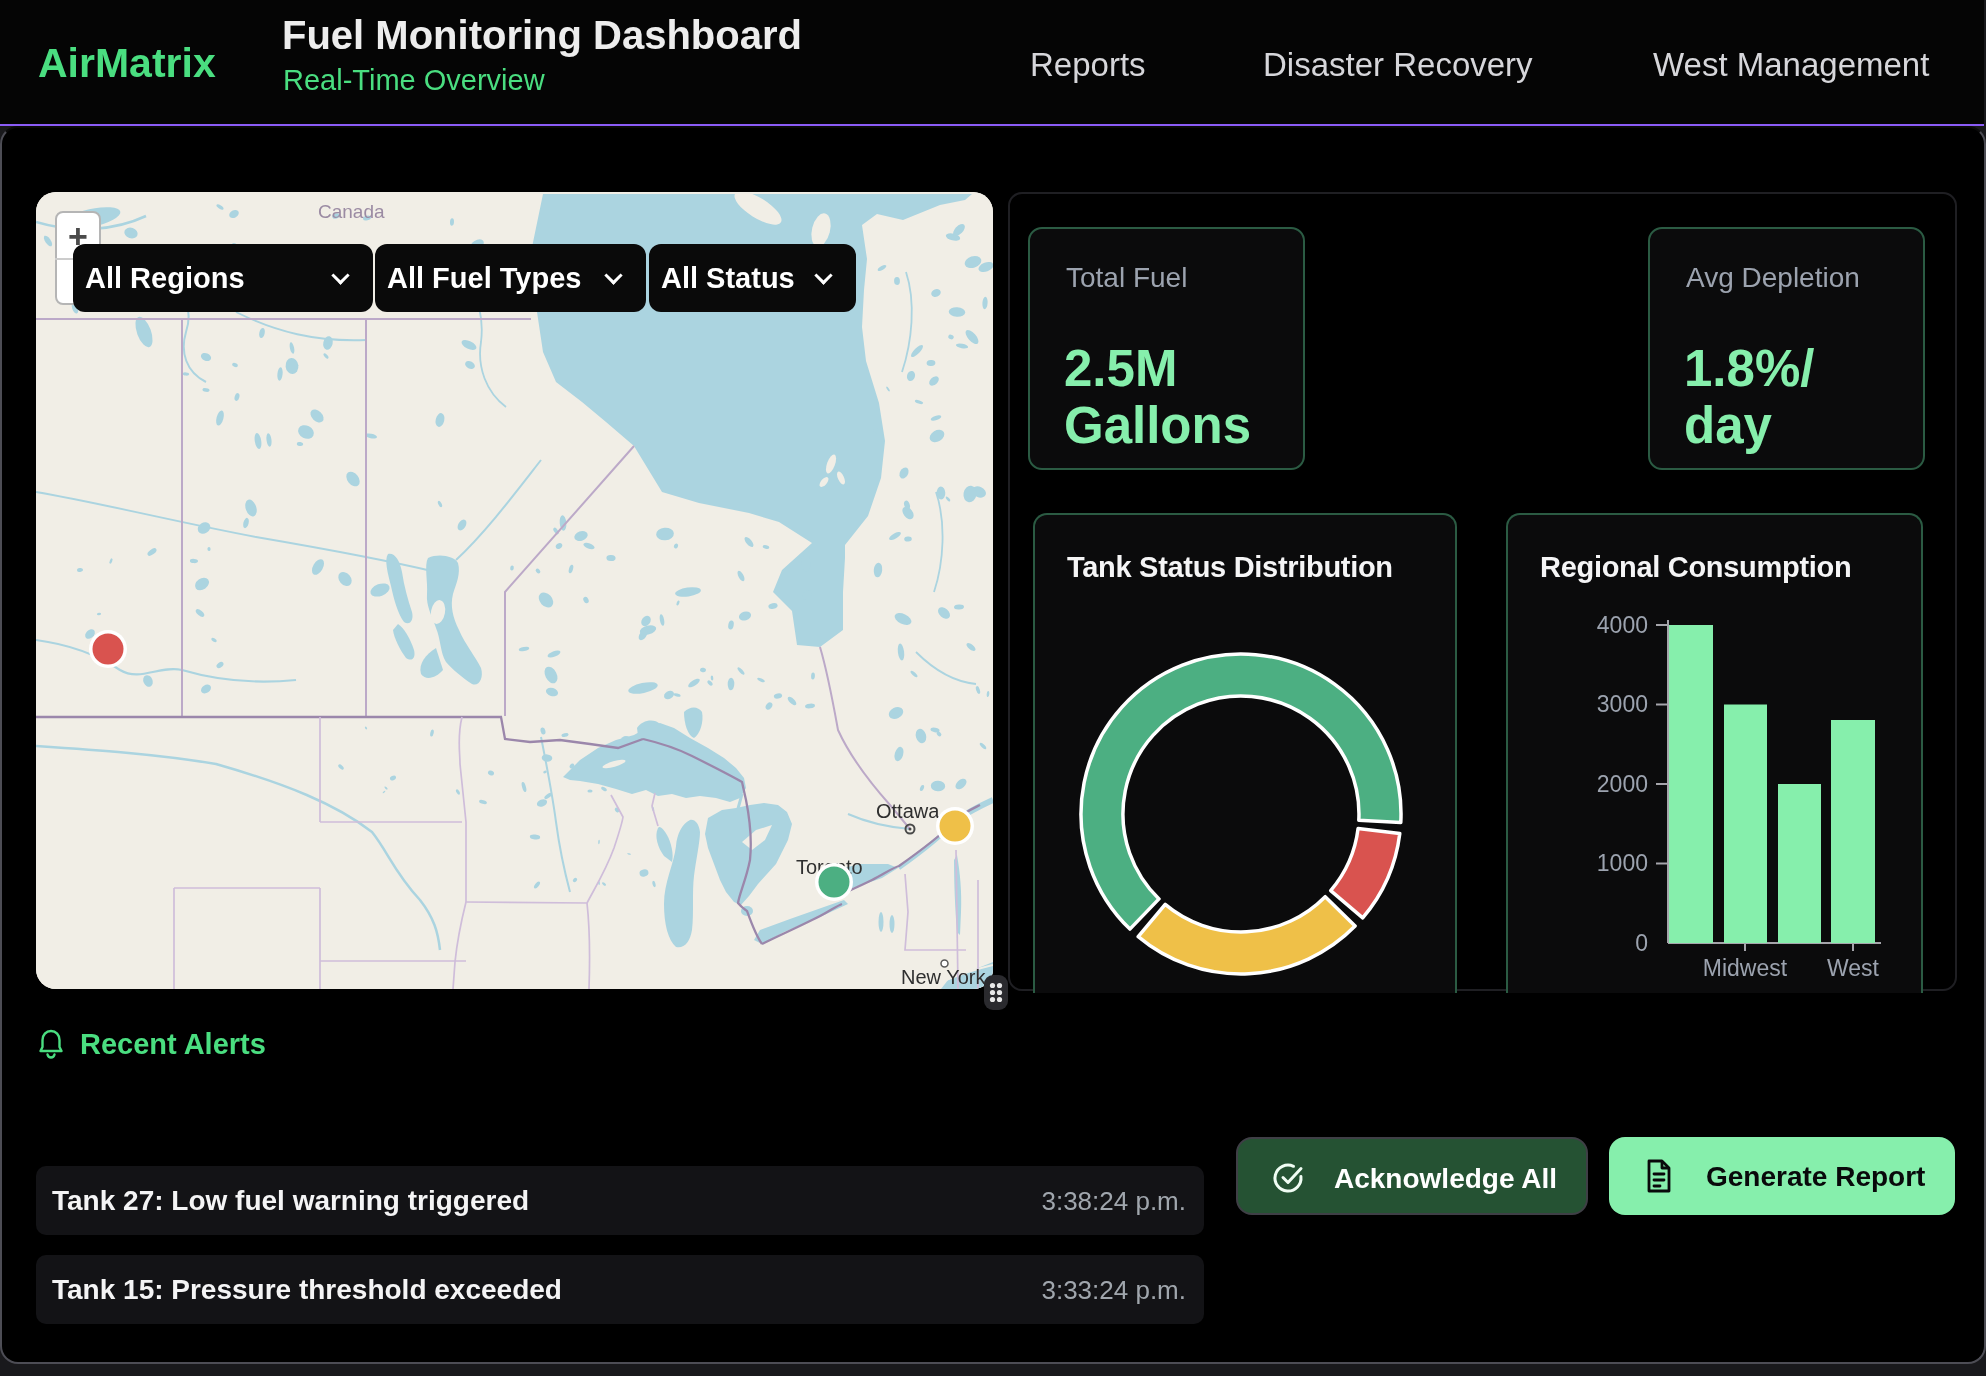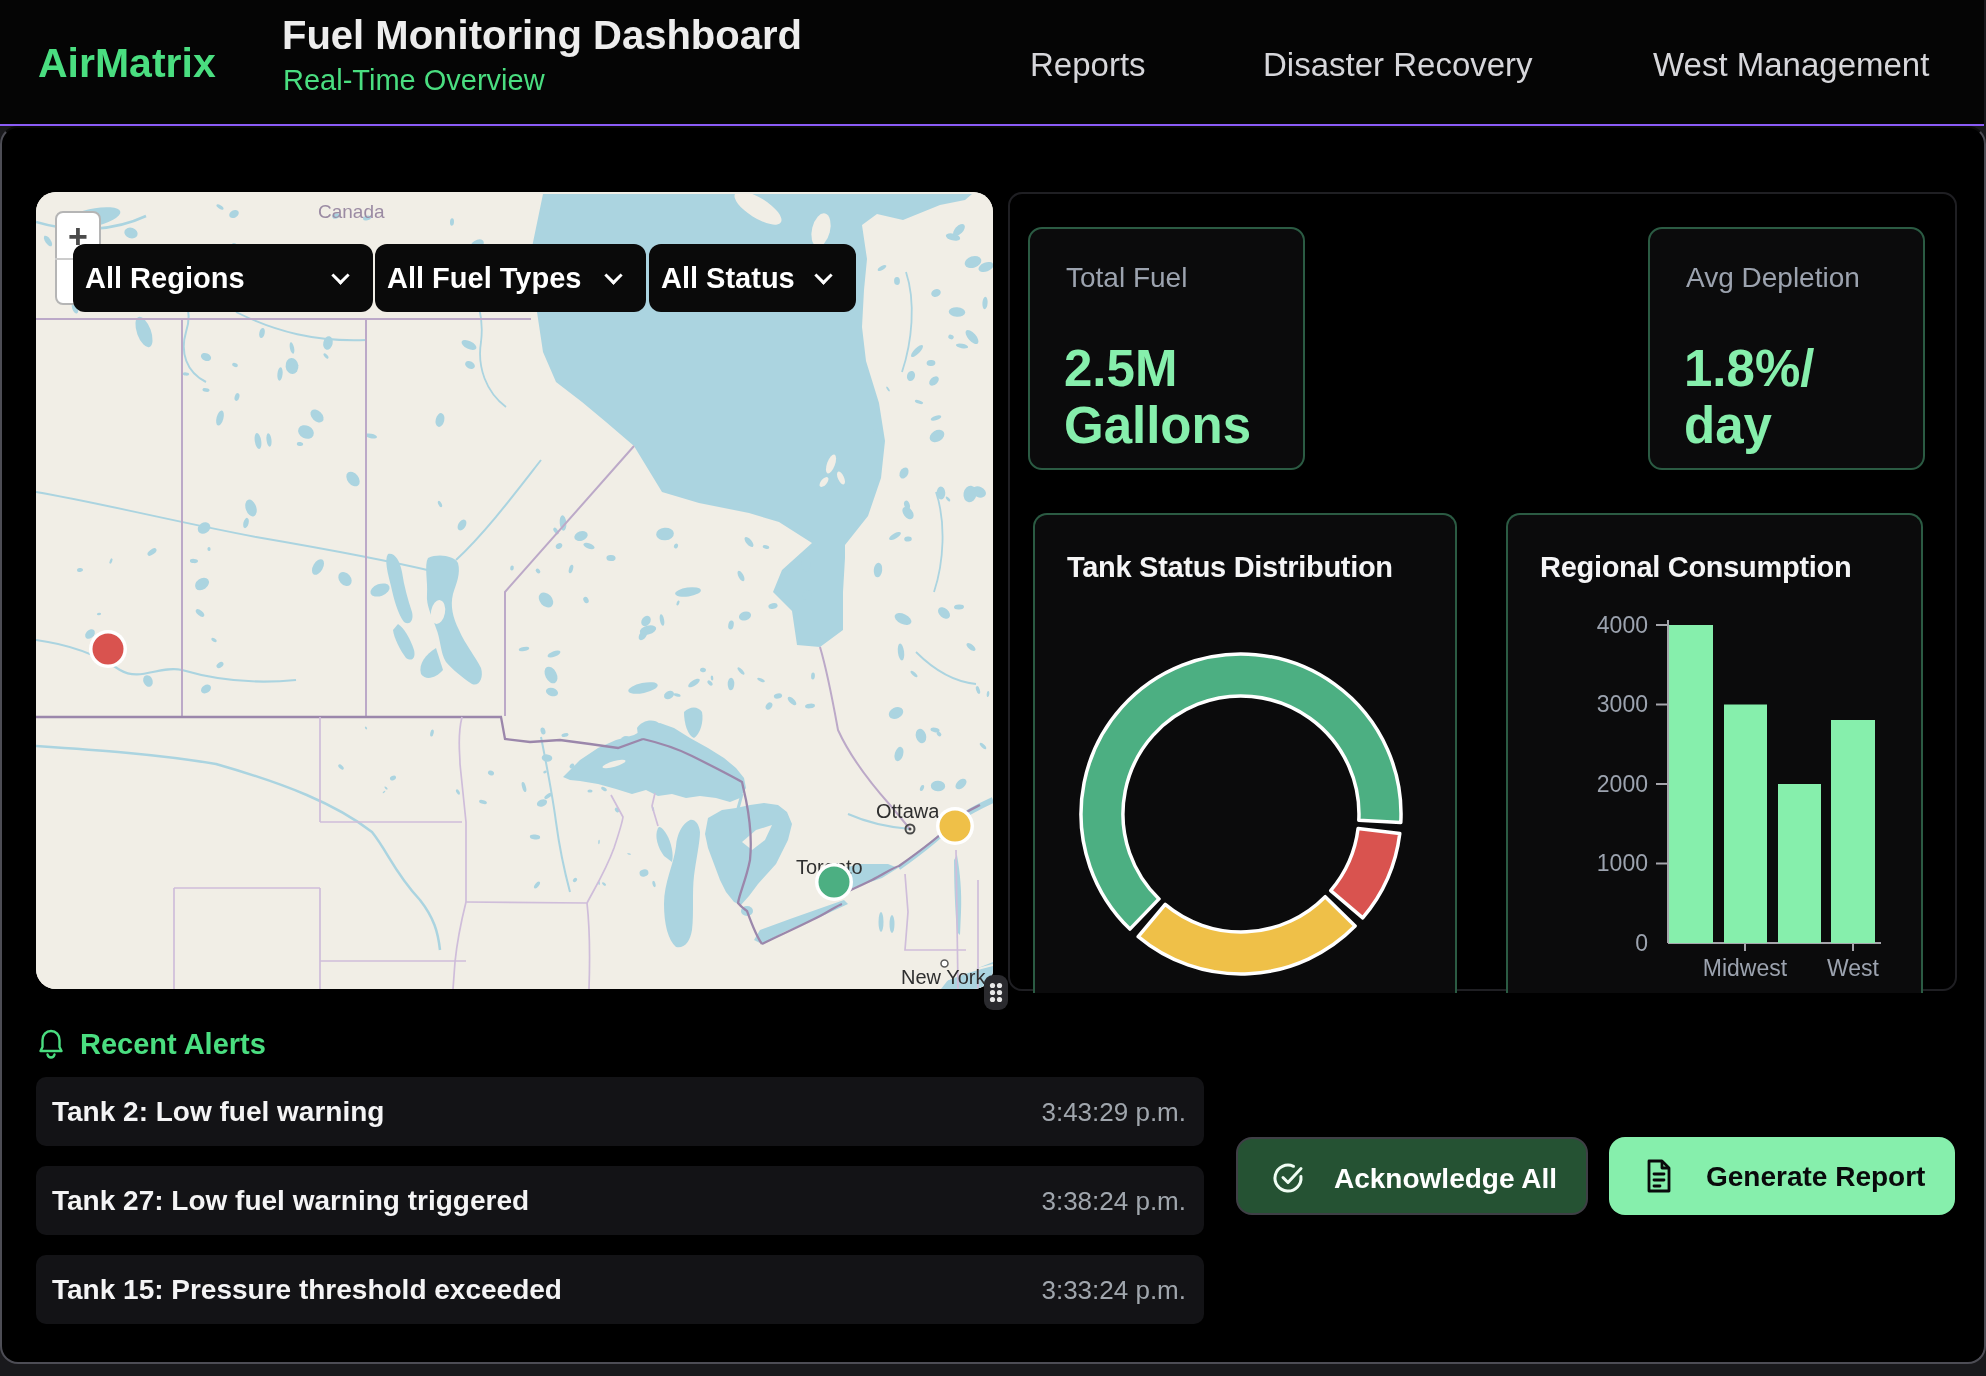--- a/index.html
+++ b/index.html
@@ -406,24 +406,20 @@
           <circle cx="15.5" cy="24.5" r="2.6"></circle>
       </g>
     </svg>
   </div>
 
   <svg class="abs" style="left:38px; top:1029px;" width="26" height="30" viewBox="0 0 26 30">
     <path d="M13 2 C8 2 4.5 6 4.5 11 L4.5 18 L2.5 22 L23.5 22 L21.5 18 L21.5 11 C21.5 6 18 2 13 2 Z" fill="none" stroke="#4ade80" stroke-width="2.4" stroke-linejoin="round"></path>
     <path d="M9.5 25.5 C10 27.5 11.3 28.5 13 28.5 C14.7 28.5 16 27.5 16.5 25.5" fill="none" stroke="#4ade80" stroke-width="2.4" stroke-linecap="round"></path>
   </svg>
   <div class="alert-title">Recent Alerts</div>
-  <div class="arow" style="top:1077px;">
-      <div class="atext">Tank 2: Low fuel warning</div>
-      <div class="atime">3:43:29 p.m.</div>
-    </div>
   <div class="arow" style="top:1166px;">
       <div class="atext">Tank 27: Low fuel warning triggered</div>
       <div class="atime">3:38:24 p.m.</div>
     </div>
   <div class="arow" style="top:1255px;">
       <div class="atext">Tank 15: Pressure threshold exceeded</div>
       <div class="atime">3:33:24 p.m.</div>
     </div>
 
   <div class="btn" style="left:1236px; width:352px; background:#255233; border:2px solid #3f3f46; color:#fff;">

